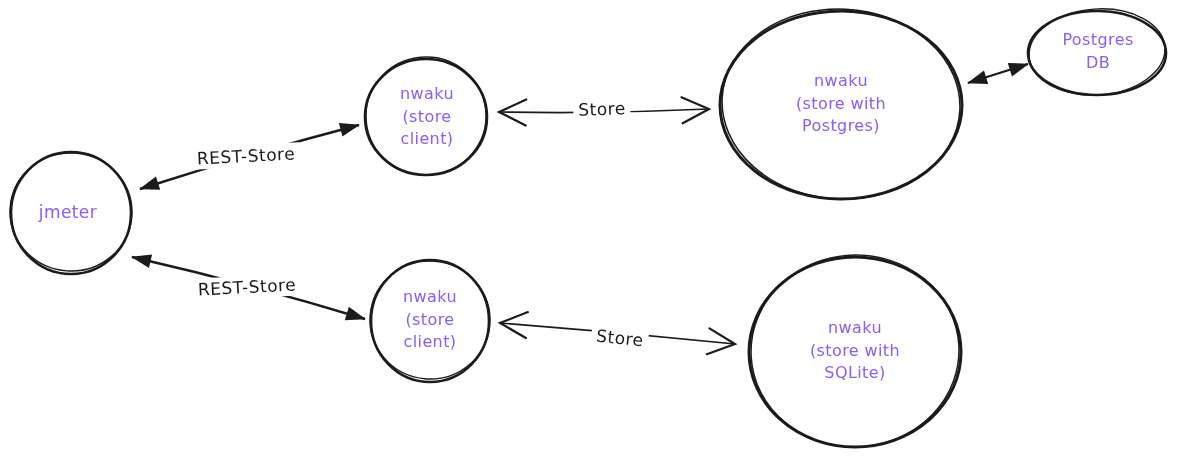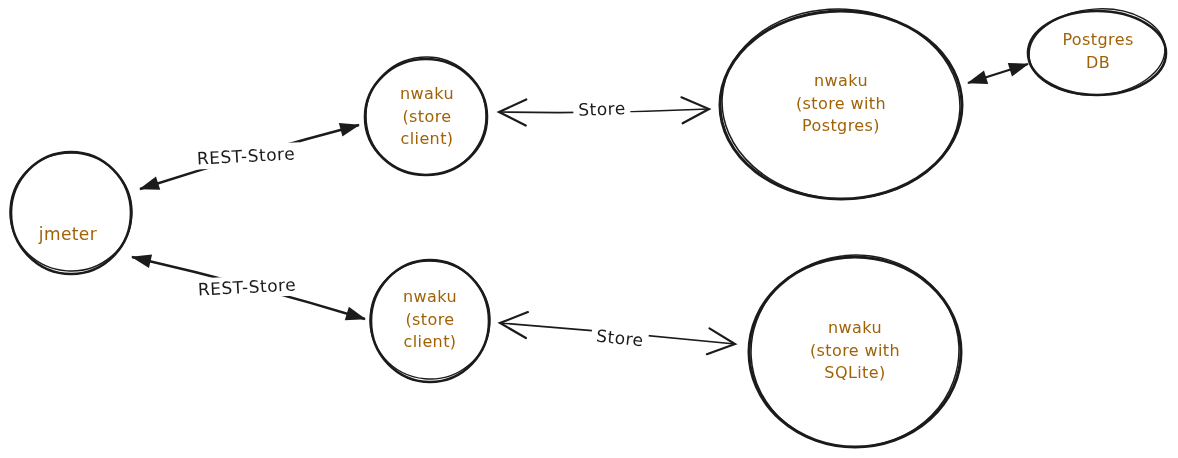--- a/index.html
+++ b/index.html
@@ -18,38 +18,38 @@
   .canvas svg {
     position: absolute;
     left: 0;
     top: 0;
   }
   .node-label {
     position: absolute;
     transform: translate(-50%, -50%);
     text-align: center;
     white-space: pre-line;
-    color: #a16207;
+    color: #8b5cf6;
     font-size: 16px;
     line-height: 1.42;
     letter-spacing: 0.4px;
     pointer-events: auto;
   }
   .edge-label {
     position: absolute;
     transform: translate(-50%, -50%);
     background: #ffffff;
     padding: 1px 5px;
     color: #1b1b1b;
     font-size: 17px;
     letter-spacing: 0.5px;
     white-space: nowrap;
   }
   
-  .lbl-jmeter        { left: 68px;   top: 212px; font-size: 17px; margin-top: 22px; }
+  .lbl-jmeter        { left: 68px;   top: 212px; font-size: 17px; }
   .lbl-client-top    { left: 427px;  top: 117px; }
   .lbl-postgres-node { left: 841px;  top: 104px; }
   .lbl-postgres-db   { left: 1098px; top: 52px; }
   .lbl-client-bottom { left: 430px;  top: 320px; }
   .lbl-sqlite-node   { left: 855px;  top: 351px; }
   
   .lbl-rest-top      { left: 246px;  top: 156px; transform: translate(-50%,-50%) rotate(-3deg); }
   .lbl-store-top     { left: 602px;  top: 109px; transform: translate(-50%,-50%) rotate(-2deg); }
   .lbl-rest-bottom   { left: 247px;  top: 287px; transform: translate(-50%,-50%) rotate(-3deg); }
   .lbl-store-bottom  { left: 620px;  top: 338px; transform: translate(-50%,-50%) rotate(6deg); }

